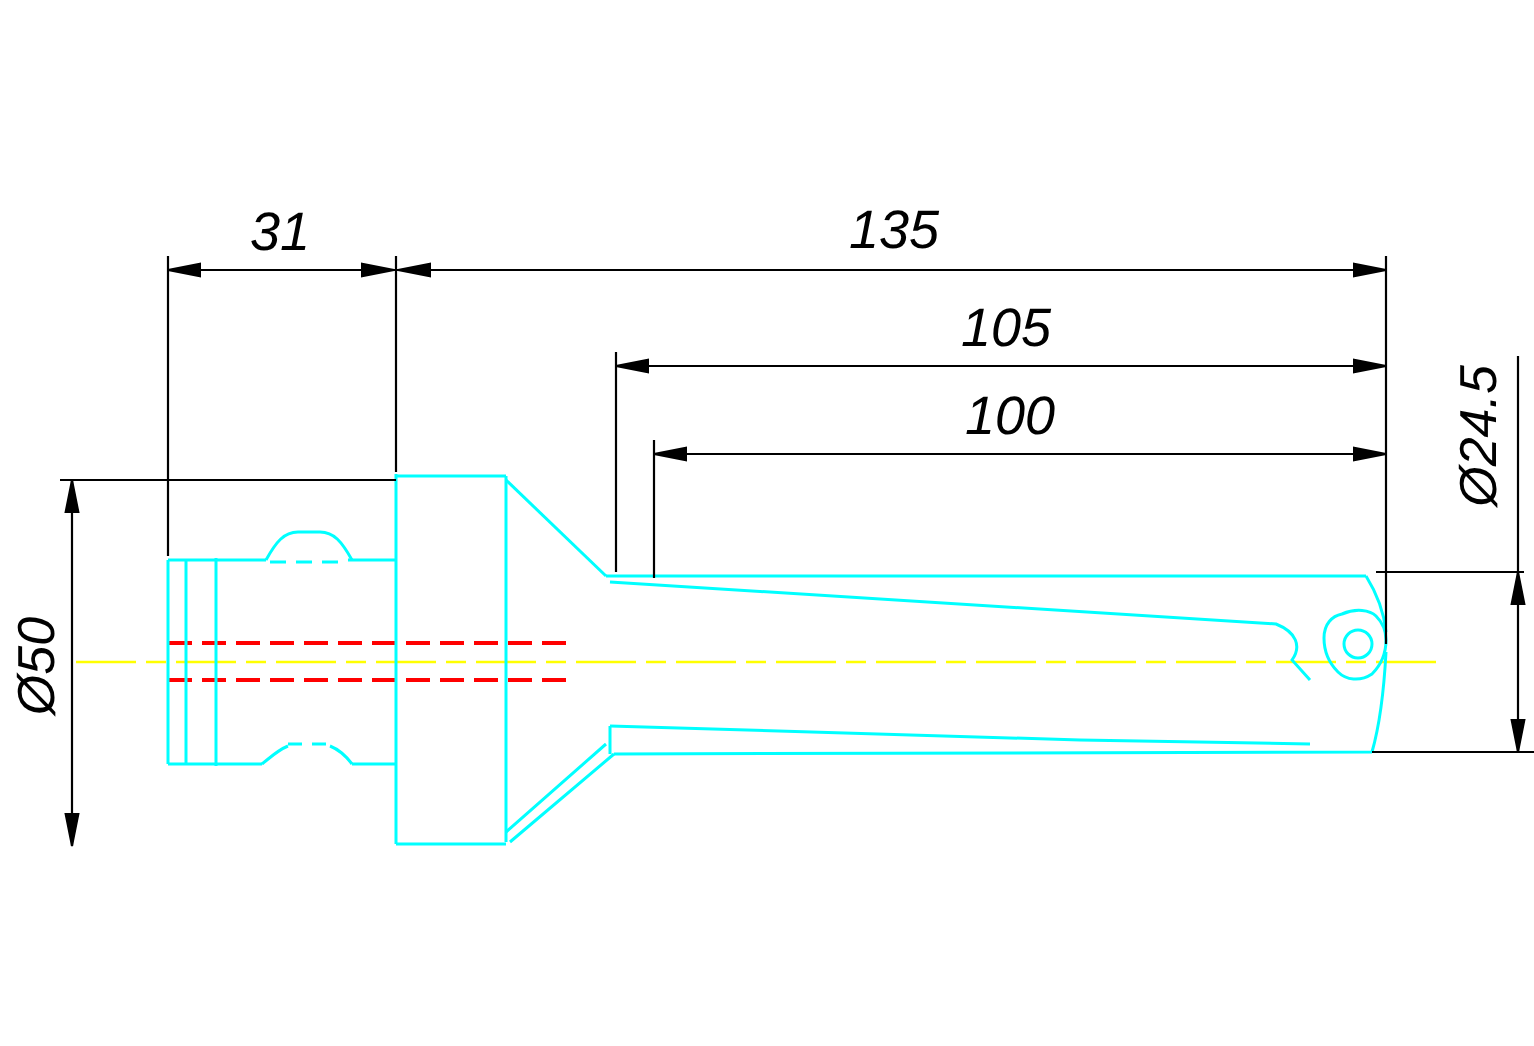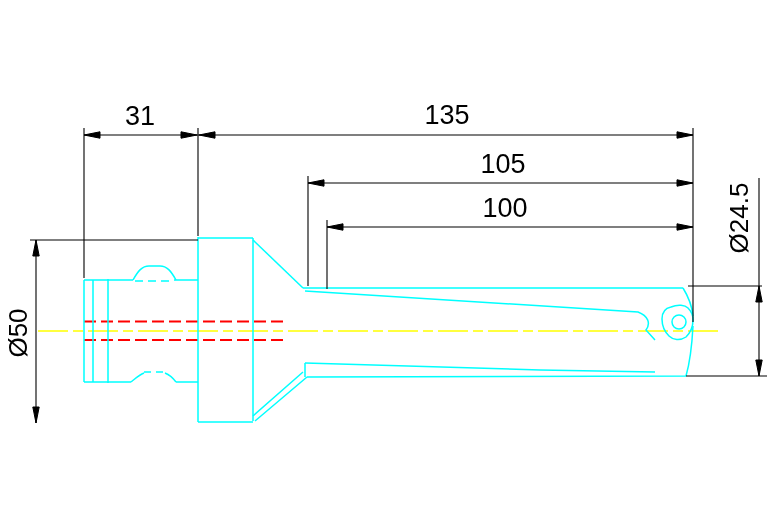--- a/index.html
+++ b/index.html
@@ -1,17 +1,17 @@
 <!DOCTYPE html>
 <html><head>
 <meta charset="utf-8">
 <style>
   html,body{margin:0;padding:0;background:#ffffff;}
   .page{position:relative;width:767px;height:523px;background:#ffffff;overflow:hidden;
-        font-family:"Liberation Sans",sans-serif;}
+        font-family:"Liberation Sans",sans-serif;font-style:italic;}
   svg{display:block;}
   .geo path,.geo circle{fill:none;stroke-width:1.5;}
   .hidden-lines path{fill:none;stroke-width:2;}
   .center-line{fill:none;stroke-width:1.3;}
   .dims path{fill:none;stroke-width:1.1;}
   .dims text{stroke:none;fill:#000000;font-family:"Liberation Sans",sans-serif;
              font-size:27px;}
   .dims text.dia{font-size:26px;}
 </style>
 </head>

